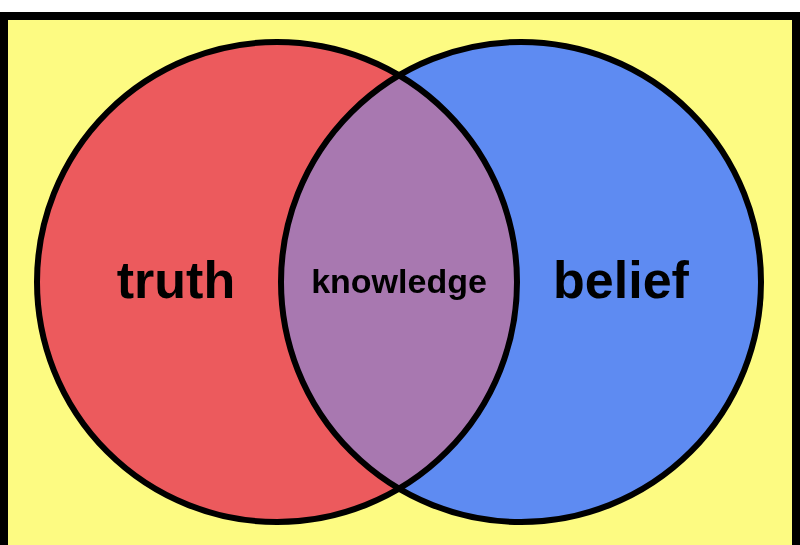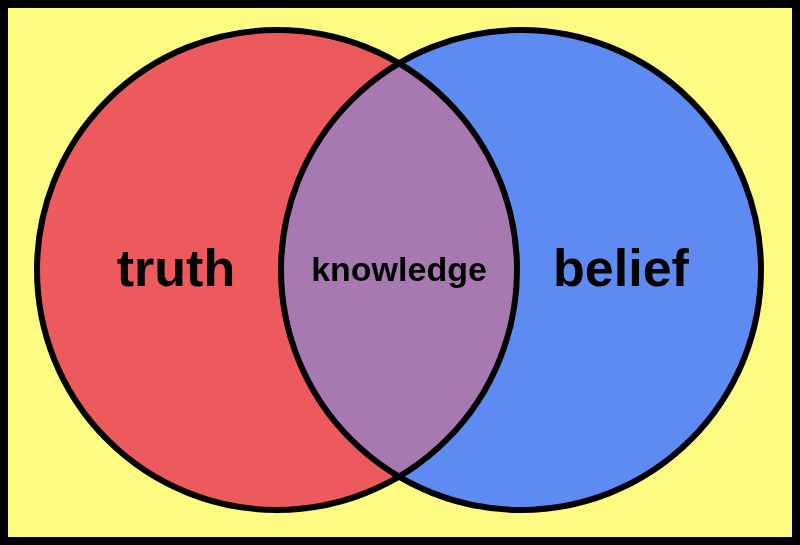--- a/index.html
+++ b/index.html
@@ -12,20 +12,21 @@
     width: 800px;
     height: 545px;
     overflow: hidden;
     font-family: "Liberation Sans", sans-serif;
   }
   #diagram-frame {
     position: relative;
     width: 800px;
     height: 398px;
     box-sizing: border-box;
+    margin-top: 12px;
   }
   #venn-svg {
     display: block;
     width: 800px;
     height: 545px;
   }
   .venn-label {
     font-family: "Liberation Sans", sans-serif;
     font-weight: bold;
     fill: #000000;

